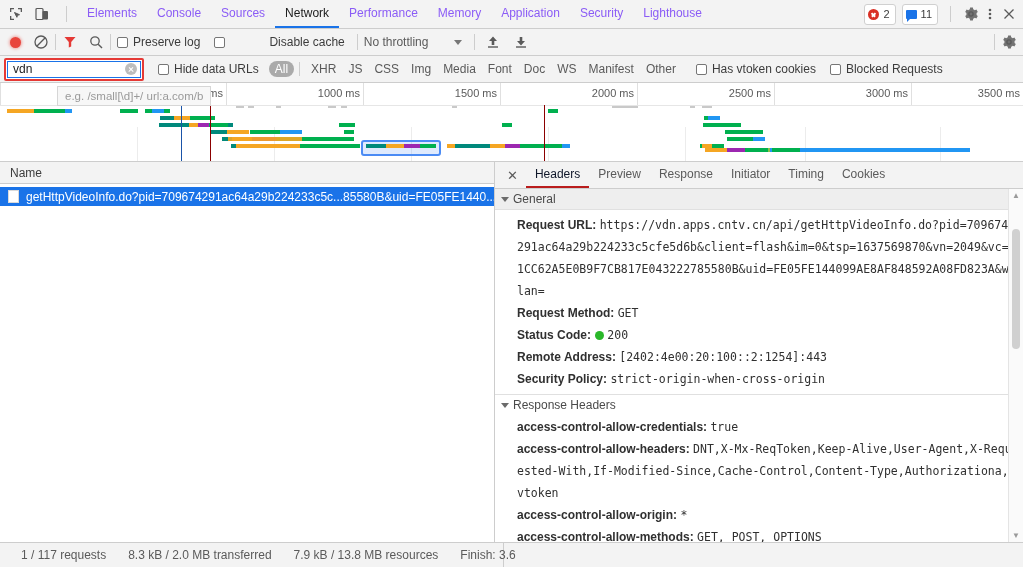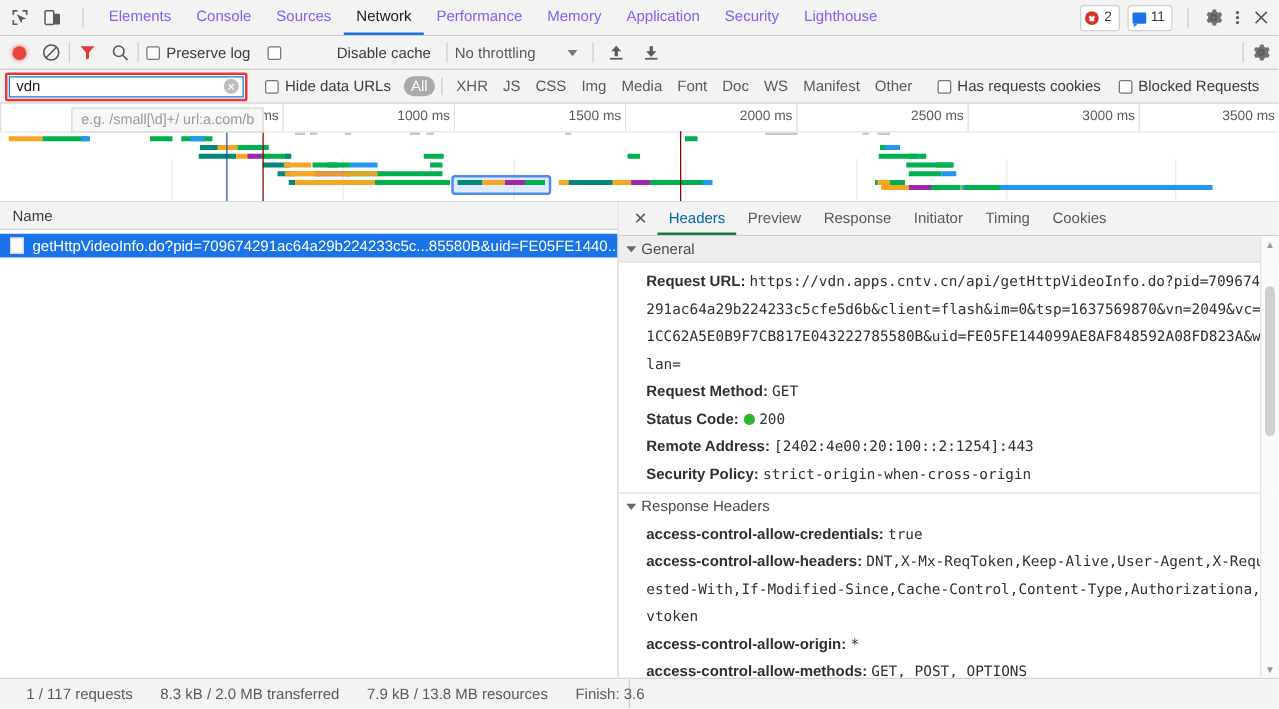--- a/index.html
+++ b/index.html
@@ -44,21 +44,21 @@
   .throttle{display:flex;align-items:center;gap:4px;color:#5a5a5a;font-size:12px;}
   .caret{width:0;height:0;border-left:4px solid transparent;border-right:4px solid transparent;
          border-top:5px solid #777;}
   .spacer{flex:1;}
 
   
   .toolbar3{height:26px;min-height:26px;display:flex;align-items:center;
             background:#f3f3f3;border-bottom:1px solid #cdcdcd;padding:0 6px 0 0;position:relative;}
   .filter-wrap{position:relative;margin-left:4px;}
   .filter-red{border:2px solid #e53935;border-radius:2px;padding:1px;display:inline-block;background:#fff;}
-  .filter-box{width:188px;height:17px;border:1px solid #1a73e8;background:#fff;display:flex;align-items:center;
+  .filter-box{width:134px;height:17px;border:1px solid #1a73e8;background:#fff;display:flex;align-items:center;
               padding:0 3px 0 5px;box-sizing:border-box;}
   .filter-box input{border:0;outline:0;flex:1;font-family:inherit;font-size:12px;color:#202124;background:transparent;
                     padding:0;height:15px;min-width:0;}
   .clear-x{width:12px;height:12px;border-radius:50%;background:#bdbdbd;position:relative;flex:none;}
   .clear-x:before,.clear-x:after{content:"";position:absolute;left:3px;top:5.5px;width:6px;height:1.4px;background:#fff;}
   .clear-x:before{transform:rotate(45deg);}
   .clear-x:after{transform:rotate(-45deg);}
   .ftypes{display:flex;align-items:center;gap:0;}
   .ftype{padding:1px 6px;color:#5a5a5a;font-size:12px;cursor:default;border-radius:8px;white-space:nowrap;}
   .ftype.sel{background:#aaa;color:#fff;}
@@ -88,21 +88,21 @@
   .req-row{height:19px;display:flex;align-items:center;gap:7px;padding:0 6px 0 8px;
            background:#1a73e8;color:#fff;font-size:12px;white-space:nowrap;overflow:hidden;}
   .req-ico{width:11px;height:13px;background:#fff;border:1px solid #dadada;flex:none;box-sizing:border-box;}
 
   .detpane{flex:1;display:flex;flex-direction:column;min-width:0;background:#fff;position:relative;}
   .det-tabs{height:26px;min-height:26px;background:#f3f3f3;border-bottom:1px solid #cdcdcd;
             display:flex;align-items:stretch;padding-left:4px;}
   .det-close{display:flex;align-items:center;padding:0 8px;color:#5a5a5a;font-size:13px;cursor:default;}
   .dtab{display:flex;align-items:center;padding:0 9px;font-size:12px;color:#5a5a5a;white-space:nowrap;
         cursor:default;border-bottom:2px solid transparent;}
-  .dtab.active{color:#0369a1;border-bottom:2px solid #15803d;}
+  .dtab.active{color:#0f172a;border-bottom:2px solid #b91c1c;}
   .det-body{flex:1;overflow:hidden;position:relative;}
   .sec-head{background:#eee;border-bottom:1px solid #e0e0e0;padding:3px 6px;font-size:12px;
             font-weight:normal;color:#4a4a4a;display:flex;align-items:center;gap:4px;}
   .tri{width:0;height:0;border-left:4px solid transparent;border-right:4px solid transparent;
        border-top:5px solid #6b6b6b;margin-top:1px;}
   .kvlist{padding:4px 10px 4px 22px;}
   .kv{font-size:12px;line-height:22px;color:#333;word-break:break-all;}
   .kv .k{font-weight:bold;color:#303030;}
   .kv .v{font-family:"DejaVu Sans Mono","Liberation Mono",monospace;font-size:11.5px;color:#303030;}
   .statusdot{display:inline-block;width:9px;height:9px;border-radius:50%;background:#2ab82a;
@@ -264,21 +264,21 @@
       <span class="ftype">Img</span>
       <span class="ftype">Media</span>
       <span class="ftype">Font</span>
       <span class="ftype">Doc</span>
       <span class="ftype">WS</span>
       <span class="ftype">Manifest</span>
       <span class="ftype">Other</span>
     </div>
     <label class="chk" style="margin-left:14px;">
       <span class="box"></span>
-      <span>Has requests cookies</span>
+      <span>Has vtoken cookies</span>
     </label>
     <label class="chk" style="margin-left:14px;">
       <span class="box"></span>
       <span>Blocked Requests</span>
     </label>
   </div>
 
   <div class="overview">
     <div class="ov-ruler">
       <div class="ov-tick" style="left:0px;width:226px;">

